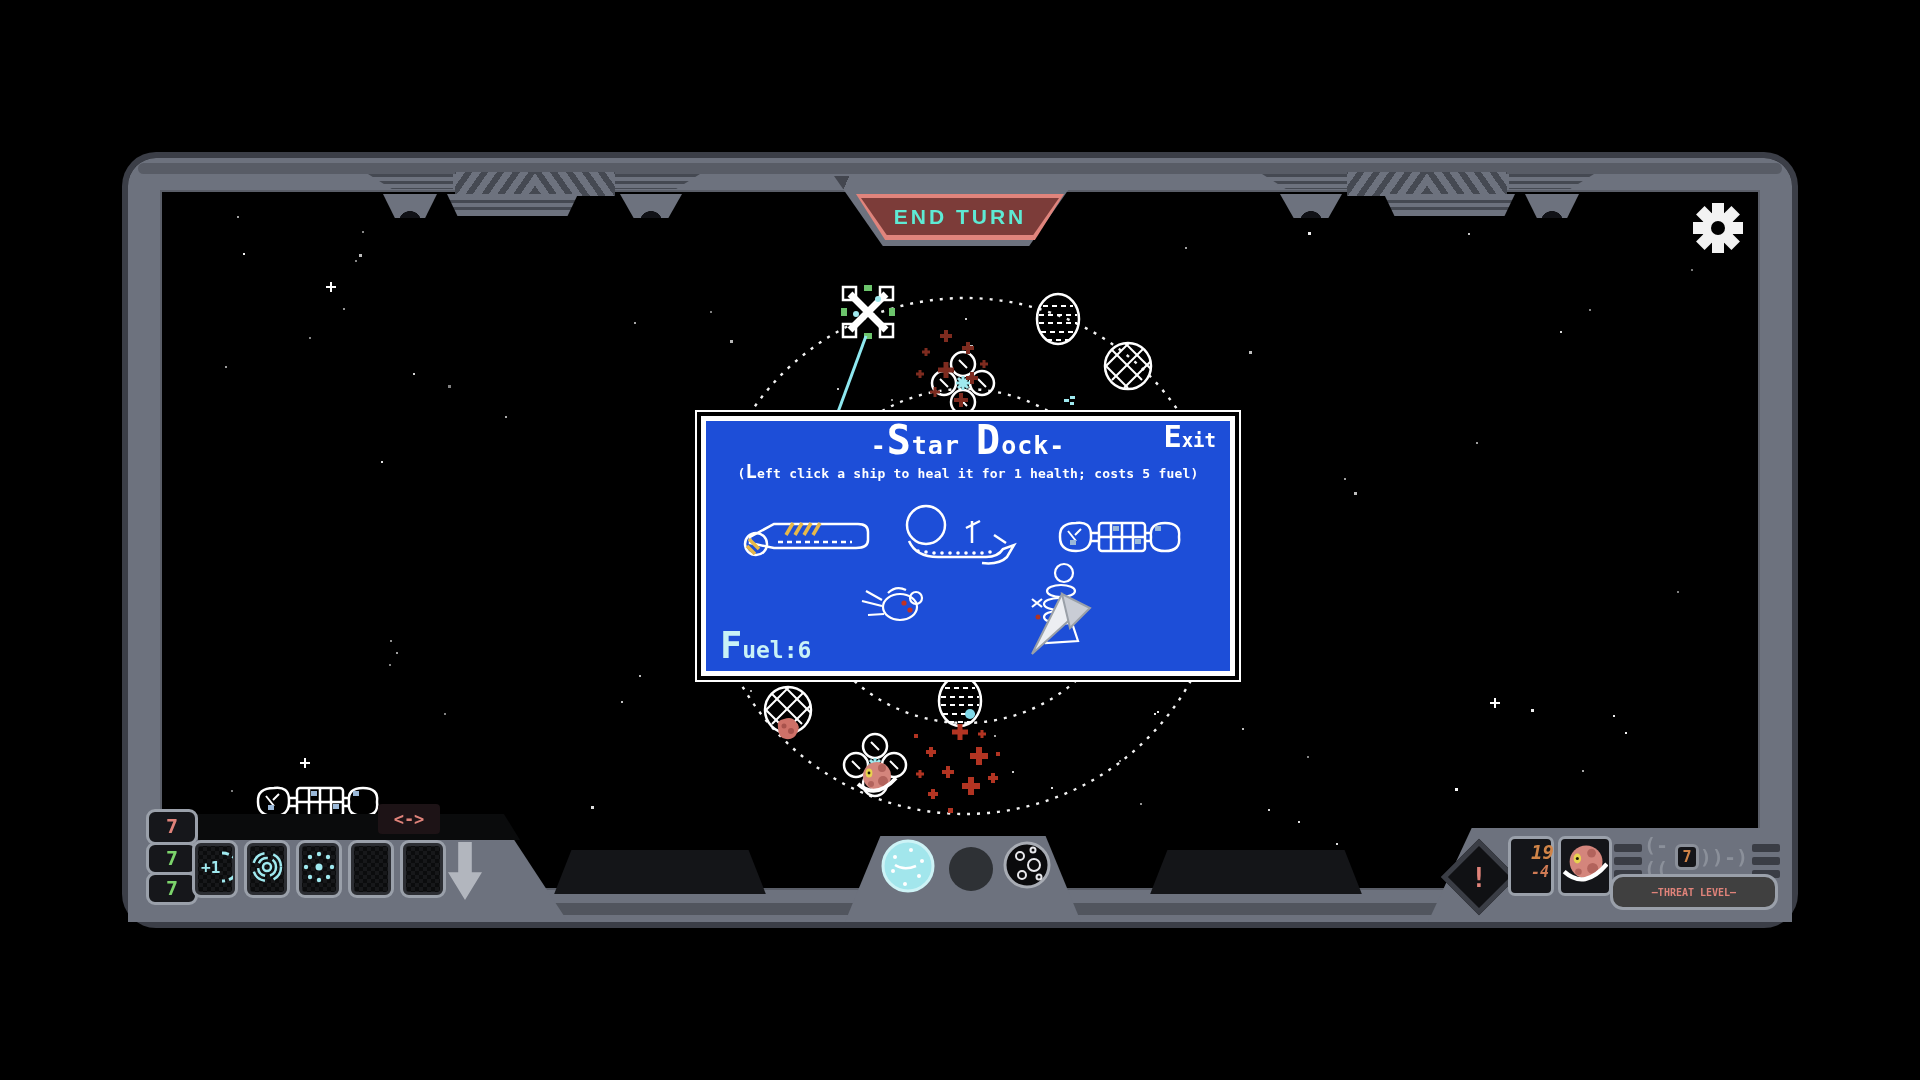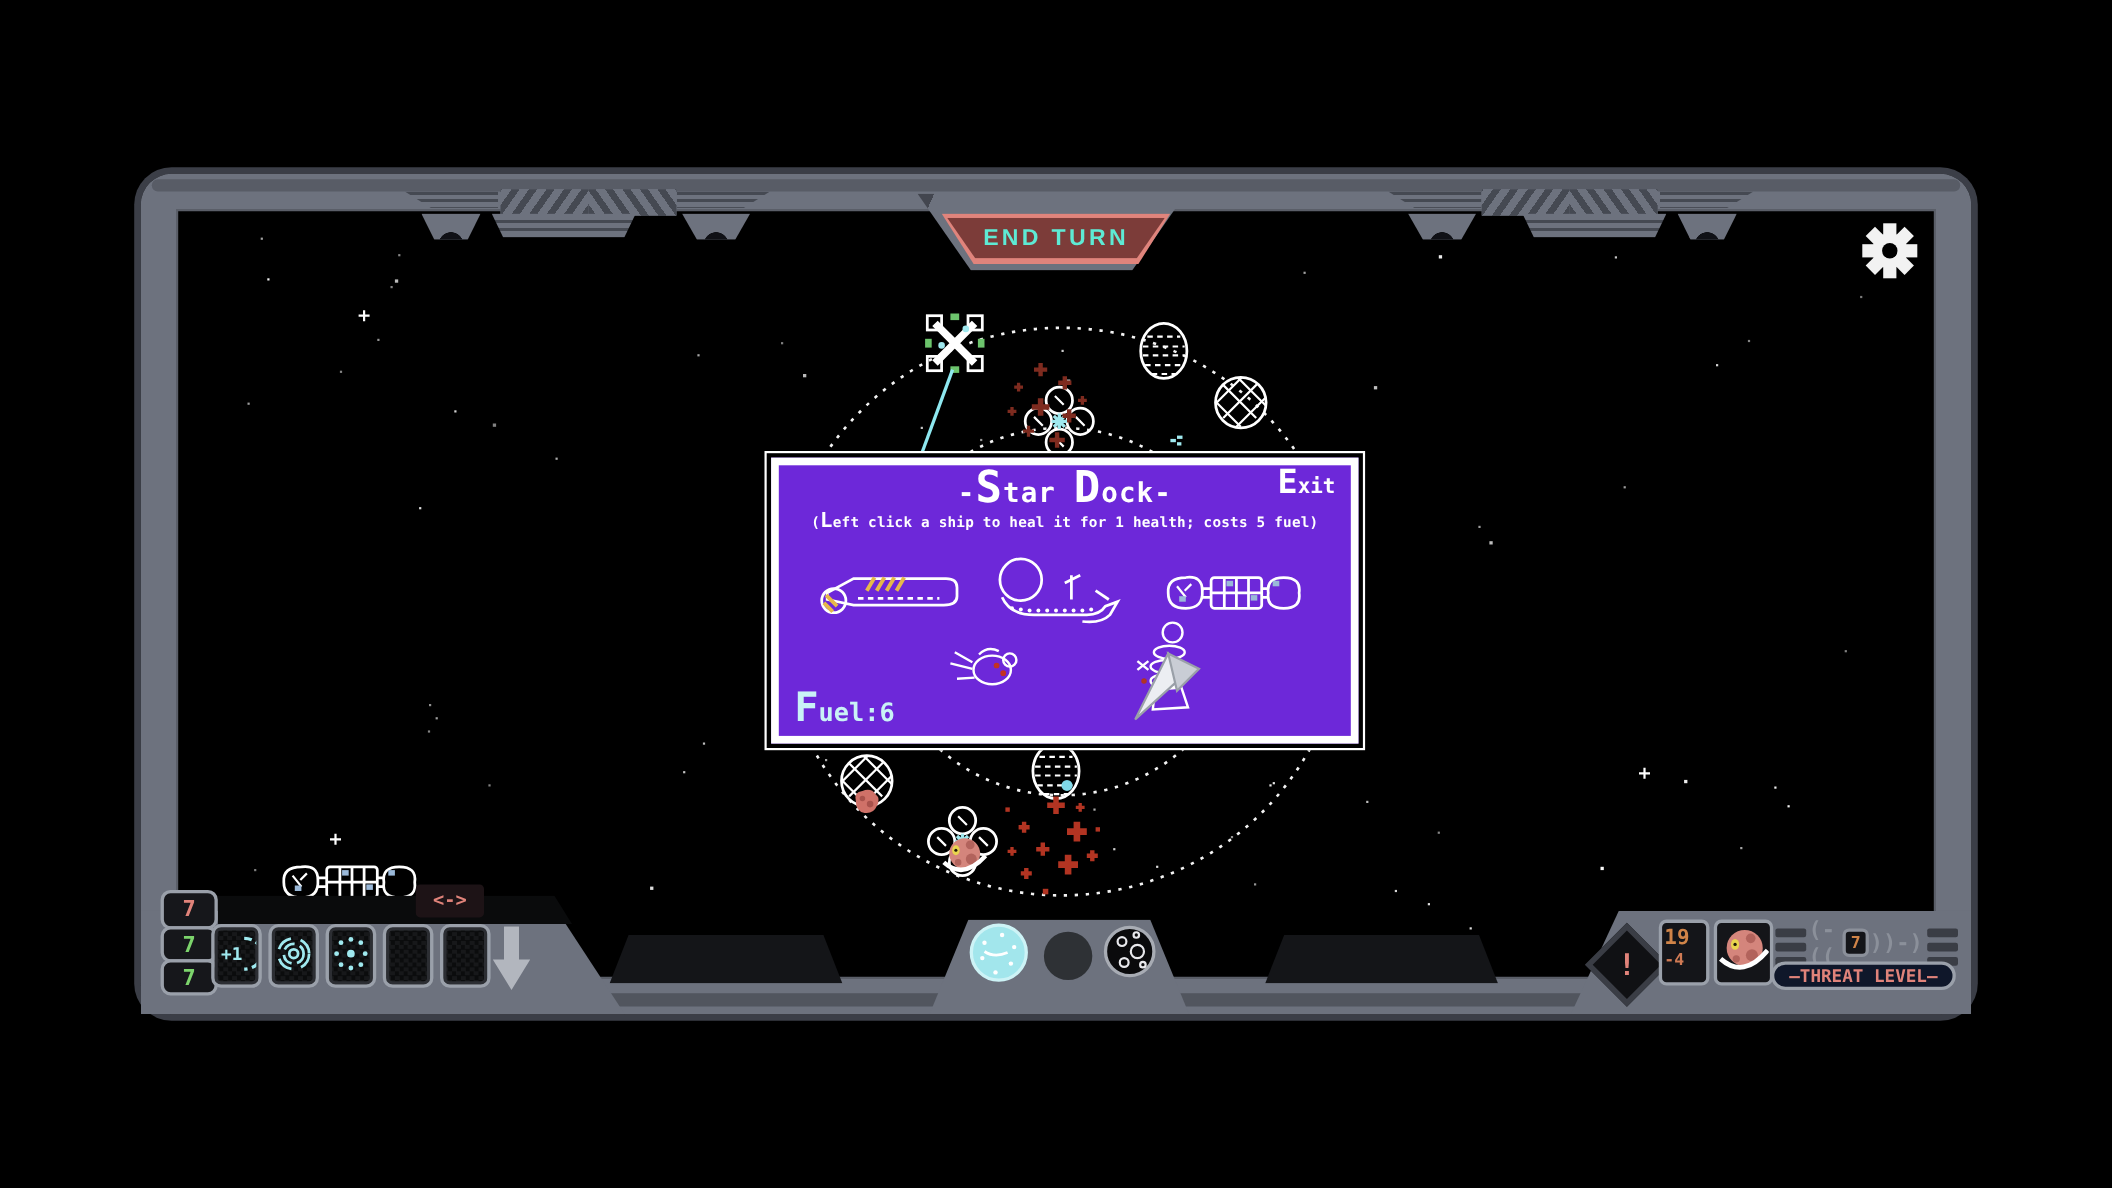--- a/index.html
+++ b/index.html
@@ -52,21 +52,21 @@
       background:#e0847c;clip-path:polygon(0 0,100% 0,86% 100%,14% 100%);cursor:pointer;}
   .end-turn .in{position:absolute;left:5px;top:4px;right:5px;bottom:5px;background:#7c3c39;
       clip-path:polygon(0 0,100% 0,87% 100%,13% 100%);display:flex;align-items:center;justify-content:center;
       font-weight:bold;font-size:21px;letter-spacing:3px;color:#5eead4;font-family:inherit;}
 
   .gear{position:absolute;left:1690px;top:200px;width:56px;height:56px;z-index:3;cursor:pointer;}
 
   
   .dialog{position:absolute;left:695px;top:410px;width:546px;height:272px;z-index:5;
       background:#000;border:2px solid #fff;box-sizing:border-box;padding:4px;}
-  .dialog-inner{position:relative;width:100%;height:100%;border:7px solid #ffffff;box-sizing:border-box;background:#6d28d9;color:#fff;}
+  .dialog-inner{position:relative;width:100%;height:100%;border:5px solid #ffffff;box-sizing:border-box;background:#1d4ed8;color:#fff;}
   .cap{font-size:1.6em;line-height:0;}
   .dlg-title{margin-top:10px;text-align:center;font-size:25px;font-weight:bold;letter-spacing:1px;}
   .dlg-exit{position:absolute;top:8px;right:14px;font-size:19px;font-weight:bold;cursor:pointer;}
   .dlg-instr{margin-top:6px;text-align:center;font-size:13px;font-weight:bold;letter-spacing:0.2px;}
   .dlg-instr .cap{font-size:1.45em;}
   .dlg-fuel{position:absolute;left:14px;bottom:8px;font-size:23px;font-weight:bold;color:#c9f2f6;}
   .dlg-count{position:absolute;left:0;right:0;bottom:10px;text-align:center;font-size:26px;font-weight:bold;color:#7cd46c;}
   .ships-svg{position:absolute;left:0;top:0;}
   .counter-stack{position:absolute;left:146px;top:812px;z-index:6;}
   .counter{width:52px;box-sizing:border-box;border:3px solid #9aa0aa;background:#16171b;border-radius:9px;
@@ -85,34 +85,34 @@
 
   
   .planet-btn{position:absolute;z-index:6;cursor:pointer;}
 
   
   .diamond{position:absolute;left:1452px;top:850px;width:44px;height:44px;z-index:6;
       transform:rotate(45deg);background:#101114;border:5px solid #3a3d45;}
   .diamond span{position:absolute;inset:0;transform:rotate(-45deg);display:flex;align-items:center;justify-content:center;
       color:#e0837a;font-weight:bold;font-size:27px;}
   .stat-box{position:absolute;left:1508px;top:836px;width:46px;height:60px;z-index:6;box-sizing:border-box;
-      border:3px solid #9aa0aa;border-radius:7px;background:#141519;padding:3px 0 0 2px;}
+      border:3px solid #9aa0aa;border-radius:7px;background:#141519;padding:3px 0 0 20px;font-style:italic;}
   .stat-box .v{color:#d08448;font-weight:bold;font-size:19px;line-height:1.1;}
   .stat-box .d{color:#cf7a54;font-weight:bold;font-size:15px;line-height:1.2;}
   .alien-box{position:absolute;left:1558px;top:836px;width:54px;height:60px;z-index:6;box-sizing:border-box;
       border:3px solid #9aa0aa;border-radius:7px;background:#141519;display:flex;align-items:center;justify-content:center;}
   .grille{position:absolute;z-index:6;display:flex;flex-direction:column;gap:5px;}
   .grille i{width:28px;height:8px;background:#3a3d45;border-radius:2px;display:block;}
   .gauge{position:absolute;left:1644px;top:840px;width:104px;height:34px;z-index:6;display:flex;align-items:center;
       justify-content:center;gap:1px;color:#8b909a;font-weight:bold;font-size:20px;}
   .gauge .g17{width:34px;height:26px;box-sizing:border-box;border:3px solid #8b909a;border-radius:6px;background:#141519;
       color:#d08448;font-size:15px;display:flex;align-items:center;justify-content:center;}
-  .threat-bar{position:absolute;left:1610px;top:874px;width:168px;height:26px;z-index:6;box-sizing:border-box;
-      border:3px solid #9aa0aa;border-radius:13px;background:#0f172a;display:flex;align-items:center;justify-content:center;
-      color:#e0837a;font-weight:bold;font-size:16px;letter-spacing:0;}
+  .threat-bar{position:absolute;left:1610px;top:874px;width:168px;height:36px;z-index:6;box-sizing:border-box;
+      border:3px solid #9aa0aa;border-radius:13px;background:#404040;display:flex;align-items:center;justify-content:center;
+      color:#e0837a;font-weight:bold;font-size:10px;letter-spacing:0;}
 </style>
 </head>
 <body>
 
 <div class="stage">
 
   <svg id="bg-svg" class="layer" width="1920" height="1080">
       <g>
         <rect x="1063" y="450" width="2" height="2" fill="#fff" opacity="0.48"></rect>
         <rect x="237" y="216" width="2" height="2" fill="#fff" opacity="0.64"></rect>

